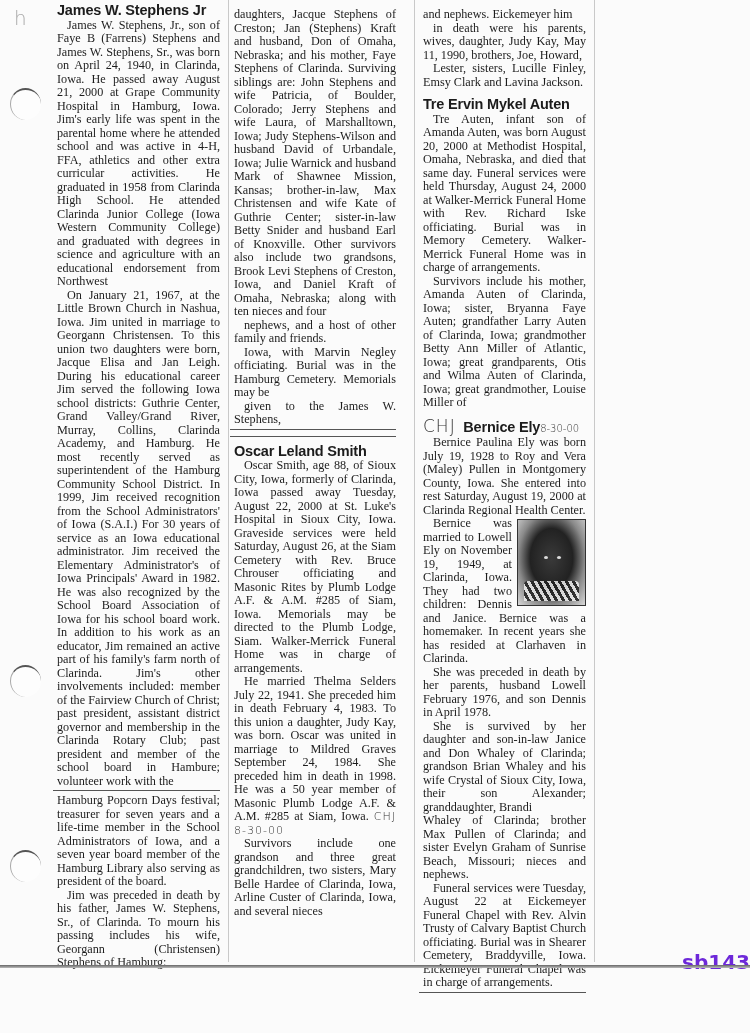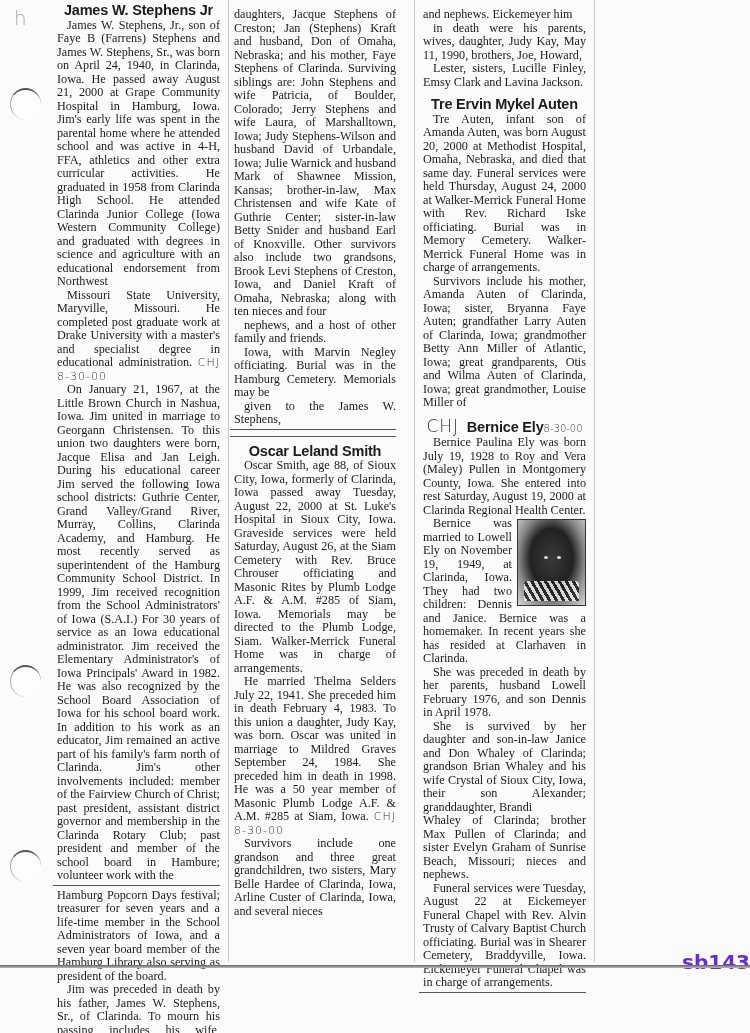--- a/index.html
+++ b/index.html
@@ -3,21 +3,21 @@
 <meta charset="utf-8">
 <style>
   html, body { margin: 0; padding: 0; }
   body { width: 750px; height: 1033px; background: #fbfbfb; position: relative; overflow: hidden; font-family: "Liberation Serif", "DejaVu Serif", serif; color: #1c1c1c; }
   .page { position: absolute; left: 0; top: 0; width: 750px; height: 1033px; }
   .hole { position: absolute; left: 10px; width: 30px; height: 30px; border-radius: 50%; border-top: 2px solid #555; border-left: 1px solid #aaa; background: #fdfdfd; }
   .h-mark { position: absolute; left: 14px; top: 6px; font-family: "DejaVu Sans", sans-serif; font-size: 20px; color: #aaa; font-weight: 200; }
   .col { position: absolute; font-size: 12.2px; line-height: 13.5px; text-align: justify; }
   .col p { margin: 0; text-indent: 10px; }
   .col p.noind { text-indent: 0; }
-  .title { font-family: "Liberation Sans", "DejaVu Sans", sans-serif; font-weight: bold; font-size: 14.5px; text-align: center; margin: 0 0 1px 0; letter-spacing: -0.2px; }
+  .title { font-family: "Liberation Sans", "DejaVu Sans", sans-serif; font-weight: bold; font-size: 14.5px; margin: 0 0 1px 0; letter-spacing: -0.2px; }
   .hand { font-family: "DejaVu Sans", sans-serif; font-size: 11px; font-weight: 200; color: #333; letter-spacing: 1px; }
   .rule { border-top: 1px solid #555; margin: 2px 0 3px -4px; }
   .bottom-rule { position: absolute; left: 0; top: 965px; width: 750px; height: 3px; background: linear-gradient(#666, #bbb); }
   .page-num { position: absolute; left: 682px; top: 950px; font-family: "DejaVu Sans", sans-serif; font-size: 20px; color: #6d28d9; font-weight: 700; }
   .photo { float: right; width: 67px; height: 85px; margin: 2px 0 2px 5px; border: 1px solid #333; background: radial-gradient(ellipse at 50% 45%, #3a3a3a 0%, #222 45%, #8a8a8a 70%, #d8d8d8 100%); position: relative; }
   .photo .eyes { position: absolute; left: 26px; top: 36px; width: 4px; height: 3px; background: #ddd; border-radius: 50%; box-shadow: 13px 0 0 #ddd; }
   .photo .scarf { position: absolute; left: 6px; right: 6px; bottom: 4px; height: 20px; background: repeating-linear-gradient(60deg, #eee 0 3px, #222 3px 6px); border-radius: 4px 4px 0 0; opacity: 0.85; }
   .frame { position: absolute; border-right: 1px solid #c9c9c9; }
 </style>
 </head>
@@ -26,21 +26,20 @@
 <div class="page">
 
   <span class="h-mark">h</span>
   <div class="hole" style="top:88px"></div>
   <div class="hole" style="top:665px"></div>
   <div class="hole" style="top:850px"></div>
 
   <div class="col" style="left:57px; top:4px; width:163px;">
     <div class="title">James W. Stephens Jr</div>
     <p>James W. Stephens, Jr., son of Faye B (Farrens) Stephens and James W. Stephens, Sr., was born on April 24, 1940, in Clarinda, Iowa. He passed away August 21, 2000 at Grape Community Hospital in Hamburg, Iowa. Jim's early life was spent in the parental home where he attended school and was active in 4-H, FFA, athletics and other extra curricular activities. He graduated in 1958 from Clarinda High School. He attended Clarinda Junior College (Iowa Western Community College) and graduated with degrees in science and agriculture with an educational endorsement from Northwest</p>
-    <p><span>Missouri State University, Maryville, Missouri. He completed post graduate work at Drake University with a master's and specialist degree in educational administration.</span> <span class="hand">CHJ 8-30-00</span></p>
     <p>On January 21, 1967, at the Little Brown Church in Nashua, Iowa. Jim united in marriage to Georgann Christensen. To this union two daughters were born, Jacque Elisa and Jan Leigh. During his educational career Jim served the following Iowa school districts: Guthrie Center, Grand Valley/Grand River, Murray, Collins, Clarinda Academy, and Hamburg. He most recently served as superintendent of the Hamburg Community School District. In 1999, Jim received recognition from the School Administrators' of Iowa (S.A.I.) For 30 years of service as an Iowa educational administrator. Jim received the Elementary Administrator's of Iowa Principals' Award in 1982. He was also recognized by the School Board Association of Iowa for his school board work. In addition to his work as an educator, Jim remained an active part of his family's farm north of Clarinda. Jim's other involvements included: member of the Fairview Church of Christ; past president, assistant district governor and membership in the Clarinda Rotary Club; past president and member of the school board in Hambure; volunteer work with the</p>
     <div class="rule"></div>
     <p class="noind">Hamburg Popcorn Days festival; treasurer for seven years and a life-time member in the School Administrators of Iowa, and a seven year board member of the Hamburg Library also serving as president of the board.</p>
     <p>Jim was preceded in death by his father, James W. Stephens, Sr., of Clarinda. To mourn his passing includes his wife, Georgann (Christensen) Stephens of Hamburg;</p>
   </div>
 
   <div class="col" style="left:234px; top:8px; width:162px;">
     <p class="noind">daughters, Jacque Stephens of Creston; Jan (Stephens) Kraft and husband, Don of Omaha, Nebraska; and his mother, Faye Stephens of Clarinda. Surviving siblings are: John Stephens and wife Patricia, of Boulder, Colorado; Jerry Stephens and wife Laura, of Marshalltown, Iowa; Judy Stephens-Wilson and husband David of Urbandale, Iowa; Julie Warnick and husband Mark of Shawnee Mission, Kansas; brother-in-law, Max Christensen and wife Kate of Guthrie Center; sister-in-law Betty Snider and husband Earl of Knoxville. Other survivors also include two grandsons, Brook Levi Stephens of Creston, Iowa, and Daniel Kraft of Omaha, Nebraska; along with ten nieces and four</p>
     <p>nephews, and a host of other family and friends.</p>
     <p>Iowa, with Marvin Negley officiating. Burial was in the Hamburg Cemetery. Memorials may be</p>

